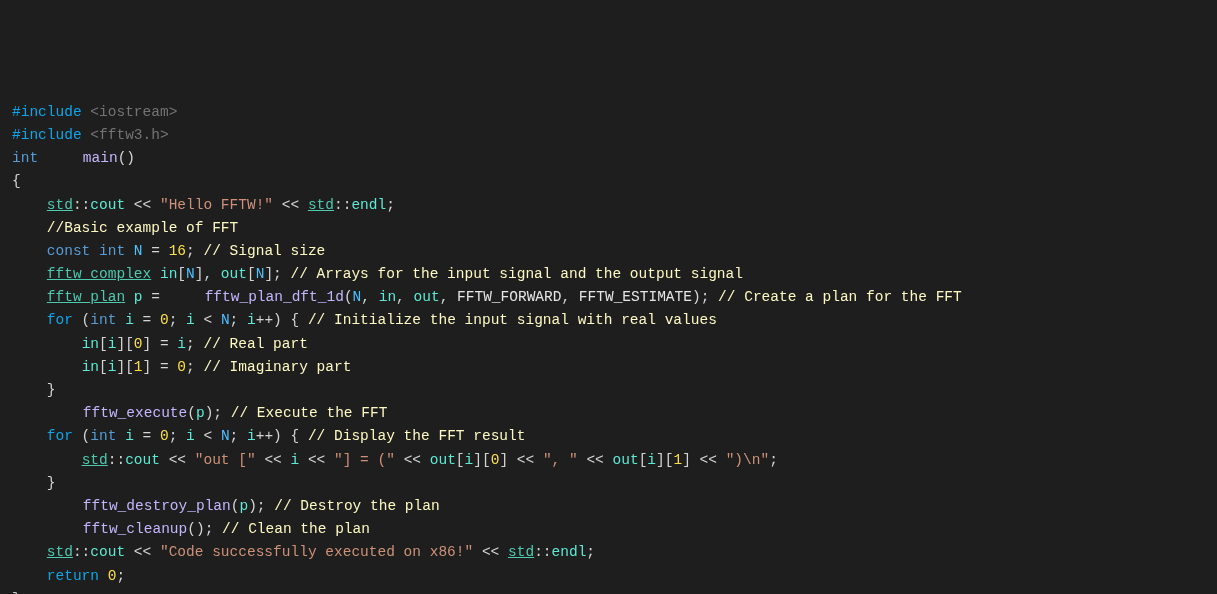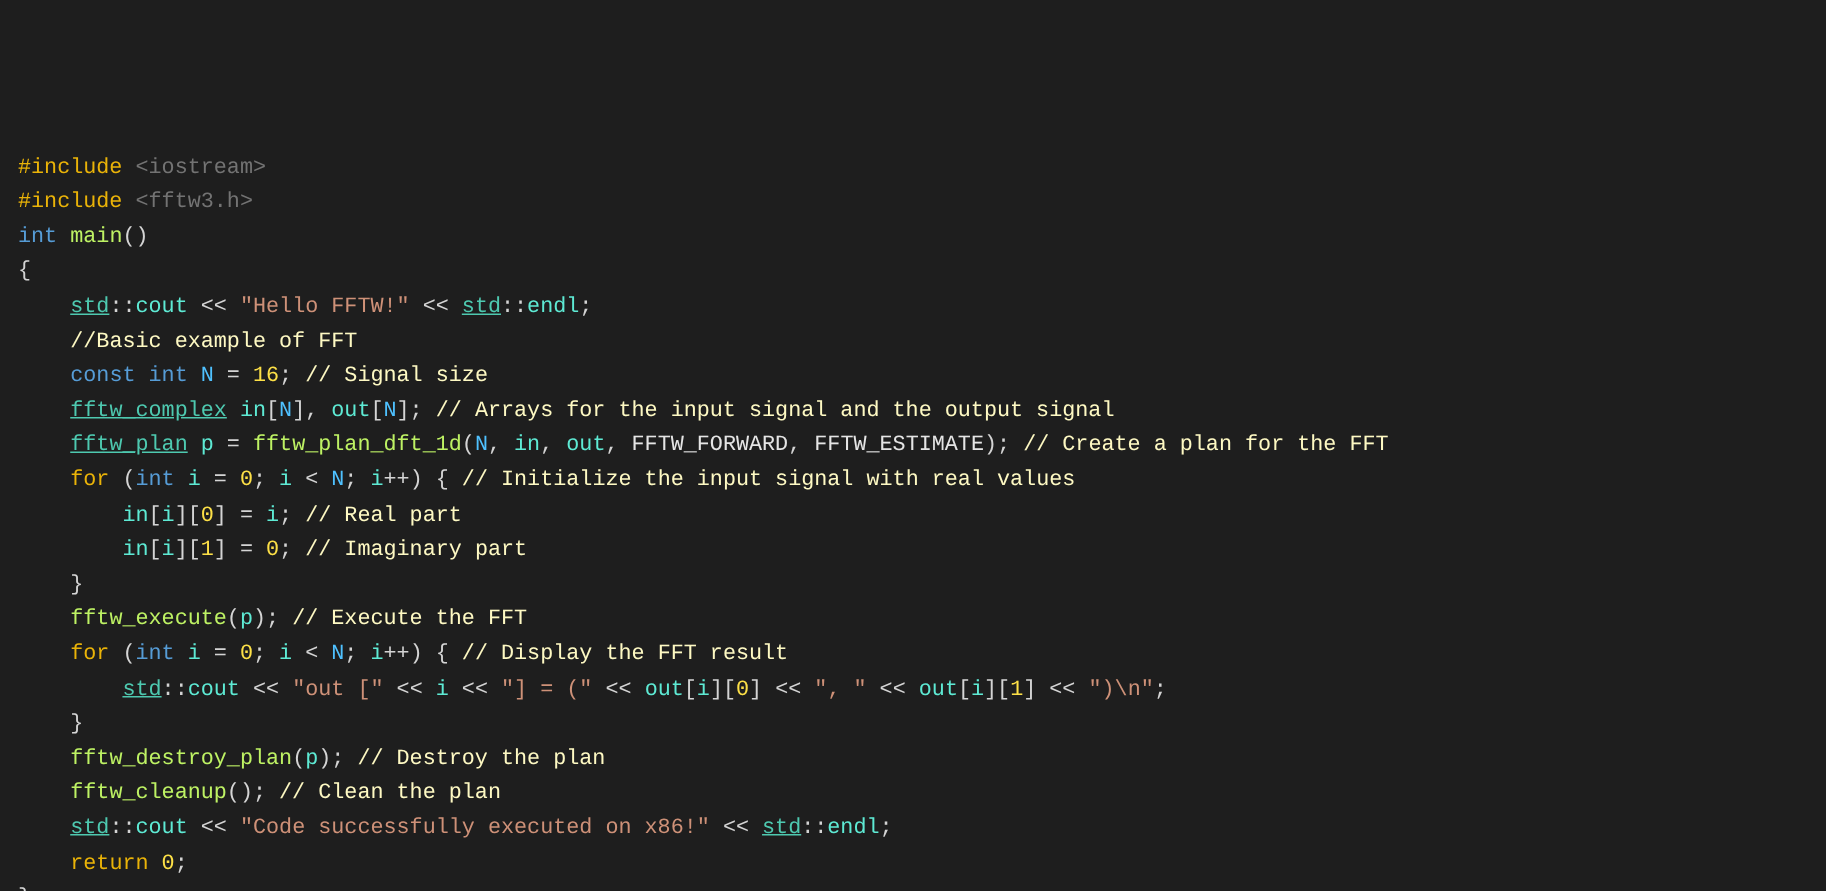--- a/index.html
+++ b/index.html
@@ -7,24 +7,24 @@
     padding: 8px 12px;
     background: #1e1e1e;
     color: #d4d4d4;
     font-family: "Consolas", "Courier New", monospace;
     font-size: 14.5px;
     line-height: 1.6;
     white-space: pre;
     width: 1217px;
     box-sizing: border-box;
   }
-  .pp    { color: #eab308; }     
+  .pp    { color: #0ea5e9; }     
   .inc   { color: #737373; }     
   .kw    { color: #569cd6; font-family: Liberation Mono, monospace; }     
-  .fn    { color: #bef264; }     
+  .fn    { color: #c4b5fd; margin-left: 36px; }     
   .id    { color: #5eead4; }     
   .ns    { color: #4ec9b0; text-decoration: underline; }     
   .op    { color: #d4d4d4; }     
   .str   { color: #ce9178; }     
   .com   { color: #fef9c3; }     
   .num   { color: #fde047; }     
   .const { color: #4fc1ff; }     
   .mac   { color: #e5e5e5; font-family: Liberation Mono, monospace; }
   .code-root { }
 </style>

